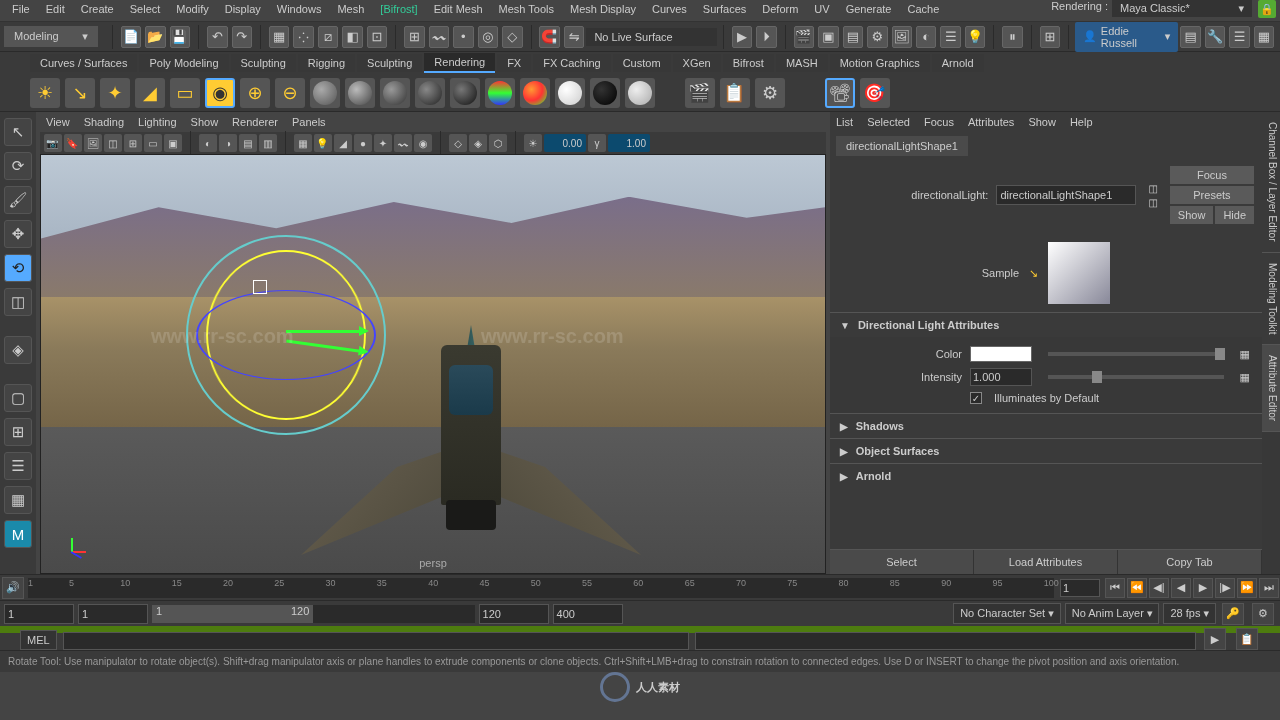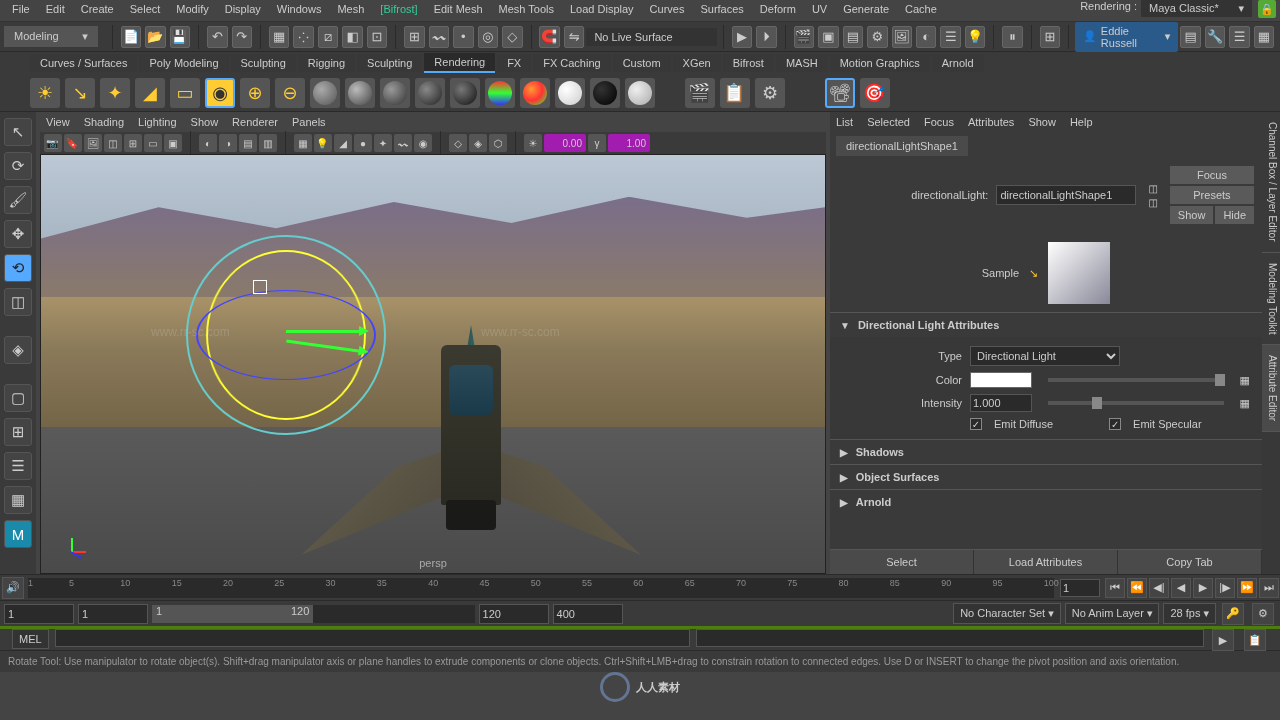--- a/index.html
+++ b/index.html
@@ -2,21 +2,21 @@
 <html><head>
 <meta charset="utf-8">
 <style>
 *{margin:0;padding:0;box-sizing:border-box;font-family:Arial,sans-serif;font-size:11px;color:#ccc;user-select:none}
 body{background:#444;width:1280px;height:720px;overflow:hidden}
 .menubar{background:#444;height:22px;display:flex;align-items:flex-start;padding:0 4px;border-bottom:1px solid #333}
 .menubar .mi{padding:3px 8px;cursor:pointer}
 .menubar .mi.bifrost{color:#3c9}
 .menubar .spacer{flex:1}
 .menubar .ws-label{margin-right:4px}
-.menubar .ws-sel{background:#333;padding:2px 8px;width:111px;display:flex;justify-content:space-between}
+.menubar .ws-sel{background:#333;padding:2px 8px;width:140px;display:flex;justify-content:space-between}
 .menubar .lock{width:18px;height:18px;background:#5a3;margin-left:6px;border-radius:2px;text-align:center;line-height:18px;color:#222}
 .shelf-row{height:30px;background:#3a3a3a;border-bottom:1px solid #2a2a2a;display:flex;align-items:center;padding:0 4px}
 .mode-sel{background:#555;padding:4px 10px;width:100px;display:flex;justify-content:space-between;margin-right:8px}
 .tb-ico{width:22px;height:22px;margin:0 2px;background:#555;border:1px solid #666;border-radius:2px;display:flex;align-items:center;justify-content:center;font-size:13px}
 .tb-sep{width:1px;height:24px;background:#2a2a2a;margin:0 6px}
 .live-surf{background:#333;padding:3px 8px;width:140px}
 .user-badge{background:#2a5a8a;padding:3px 8px;display:flex;align-items:center;gap:4px;border-radius:2px}
 .shelf-tabs{height:22px;background:#3a3a3a;display:flex;align-items:center;padding-left:30px;gap:2px}
 .shelf-tab{padding:3px 10px;background:#383838;cursor:pointer}
 .shelf-tab.active{background:#2a2a2a;border-bottom:2px solid #5af}
@@ -26,21 +26,21 @@
 .ball{width:24px;height:24px;border-radius:50%}
 .main{display:flex;height:462px}
 .leftbar{width:36px;background:#3a3a3a;display:flex;flex-direction:column;align-items:center;padding-top:6px;gap:6px}
 .lt{width:28px;height:28px;background:#444;border:1px solid #555;border-radius:3px;display:flex;align-items:center;justify-content:center;font-size:15px}
 .lt.sel{background:#5af;color:#222}
 .lt.sep{height:8px;background:none;border:none}
 .center{flex:1;display:flex;flex-direction:column;margin:0 4px}
 .vp-menu{height:20px;background:#444;display:flex;align-items:center;padding:0 6px;gap:14px}
 .vp-tb{height:22px;background:#3a3a3a;display:flex;align-items:center;padding:0 4px;gap:2px}
 .vtb{width:18px;height:18px;background:#555;border-radius:2px;font-size:10px;display:flex;align-items:center;justify-content:center}
-.vtb.num{width:42px;background:#a21caf;padding:0 4px;justify-content:flex-end}
+.vtb.num{width:42px;background:#0c4a6e;padding:0 4px;justify-content:flex-end}
 .viewport{flex:1;position:relative;background:linear-gradient(to bottom,#8899aa 0%,#668 35%,#a8956e 35%,#988260 60%,#606060 60%,#606060 100%);border:1px solid #222;overflow:hidden}
 .sky{position:absolute;top:0;left:0;right:0;height:35%;background:linear-gradient(to bottom,#bcc8d4,#9aa8b8)}
 .mtn{position:absolute;top:10%;left:0;right:0;height:25%;background:linear-gradient(to bottom,#7a6e8a 0%,#8a7a6a 100%);clip-path:polygon(0 40%,15% 10%,30% 30%,45% 5%,60% 25%,75% 0%,90% 20%,100% 10%,100% 100%,0 100%)}
 .grnd{position:absolute;top:34%;left:0;right:0;bottom:35%;background:linear-gradient(to bottom,#a89268,#8a7a5a 40%,#756548 100%)}
 .floor{position:absolute;bottom:0;left:0;right:0;height:35%;background:linear-gradient(to bottom,#5a5a5a,#4a4a4a)}
 .persp{position:absolute;bottom:4px;left:50%;transform:translateX(-50%);color:#aaa;font-size:11px}
 .axis{position:absolute;bottom:20px;left:15px;width:30px;height:30px}
 .axis .x{position:absolute;bottom:0;left:15px;width:15px;height:2px;background:#f33}
 .axis .y{position:absolute;bottom:0;left:15px;width:2px;height:15px;background:#3f3}
 .axis .z{position:absolute;bottom:0;left:15px;width:12px;height:2px;background:#33f;transform:rotate(30deg);transform-origin:left}
@@ -93,43 +93,43 @@
 .tl-ico{width:22px;height:22px;background:#444;border:1px solid #555;margin:0 2px;display:flex;align-items:center;justify-content:center}
 .tl-track{flex:1;height:20px;background:#2a2a2a;position:relative;margin:0 2px}
 .tl-tick{position:absolute;top:0;color:#888;font-size:9px}
 .tl-cf{background:#2a2a2a;width:40px;padding:2px;border:1px solid #555;margin:0 4px}
 .pb{width:20px;height:20px;background:#444;border:1px solid #555;margin:0 1px;display:flex;align-items:center;justify-content:center;font-size:11px}
 .range-row{height:26px;background:#3a3a3a;display:flex;align-items:center;padding:0 4px;gap:4px;border-top:1px solid #2a2a2a}
 .rf{background:#2a2a2a;width:70px;padding:3px;border:1px solid #555}
 .rslider{flex:1;height:18px;background:#2a2a2a;position:relative;max-width:400px}
 .rslider .rh{position:absolute;left:0;width:50%;height:100%;background:#555}
 .rsel{background:#333;padding:3px 6px;border:1px solid #555}
-.cmd-row{height:24px;background:#3a3a3a;display:flex;align-items:flex-start;padding:0 12px;gap:6px;border-top:3px solid #4d7c0f}
+.cmd-row{height:24px;background:#3a3a3a;display:flex;align-items:flex-end;padding:0 20px;gap:6px;border-top:7px solid #4d7c0f}
 .cmd-field{flex:1;background:#2a2a2a;height:18px;border:1px solid #555}
 .status{height:22px;background:#3a3a3a;display:flex;align-items:center;padding:0 8px;font-size:10px;color:#999;border-top:1px solid #2a2a2a}
-.wm{position:absolute;color:rgba(255,255,255,0.15);font-size:12px;font-weight:normal;pointer-events:none}
+.wm{position:absolute;color:rgba(255,255,255,0.15);font-size:20px;font-weight:bold;pointer-events:none}
 .wm-big{position:absolute;bottom:18px;left:50%;transform:translateX(-50%);color:rgba(120,150,200,0.5);font-size:26px;font-weight:bold;pointer-events:none;display:flex;align-items:center;gap:6px}
 .wm-big .logo{width:30px;height:30px;border-radius:50%;border:3px solid rgba(120,150,200,0.6)}
 </style>
 </head>
 <body>
 
 <div class="menubar">
   <span class="mi">File</span>
   <span class="mi">Edit</span>
   <span class="mi">Create</span>
   <span class="mi">Select</span>
   <span class="mi">Modify</span>
   <span class="mi">Display</span>
   <span class="mi">Windows</span>
   <span class="mi">Mesh</span>
   <span class="mi bifrost">[Bifrost]</span>
   <span class="mi">Edit Mesh</span>
   <span class="mi">Mesh Tools</span>
-  <span class="mi">Load Display</span>
+  <span class="mi">Mesh Display</span>
   <span class="mi">Curves</span>
   <span class="mi">Surfaces</span>
   <span class="mi">Deform</span>
   <span class="mi">UV</span>
   <span class="mi">Generate</span>
   <span class="mi">Cache</span>
   <span class="spacer"></span>
   <span class="ws-label">Rendering :</span>
   <span class="ws-sel">
       <span>Maya Classic*</span>
@@ -382,46 +382,39 @@
         <span style="color:#fc3">↘</span>
         <div class="sample-sw"></div>
       </div>
       <div class="sect">
         <div class="sect-h">
             <span class="arr">▼</span>
             <span>Directional Light Attributes</span>
           </div>
         <div class="sect-body">
           <div class="frow">
-              <span class="lbl">Type</span>
-              <select><option>Directional Light</option></select>
-            </div>
-          <div class="frow">
               <span class="lbl">Color</span>
               <div class="sw"></div>
               <div class="slider">
                 <div class="sh" style="left:95%"></div>
               </div>
               <span>▦</span>
             </div>
           <div class="frow">
               <span class="lbl">Intensity</span>
               <input type="text" style="width: 62px;" value="1.000">
               <div class="slider">
                 <div class="sh" style="left:25%"></div>
               </div>
               <span>▦</span>
             </div>
           <div class="frow">
               <span class="lbl"></span>
               <span class="chk on"></span>
-              <span>Emit Diffuse</span>
-              <span style="width:40px"></span>
-              <span class="chk on"></span>
-              <span>Emit Specular</span>
+              <span>Illuminates by Default</span>
             </div>
         </div>
       </div>
       <div class="sect">
           <div class="sect-h">
             <span class="arr">▶</span>
             <span>Shadows</span>
           </div>
         </div>
       <div class="sect">

